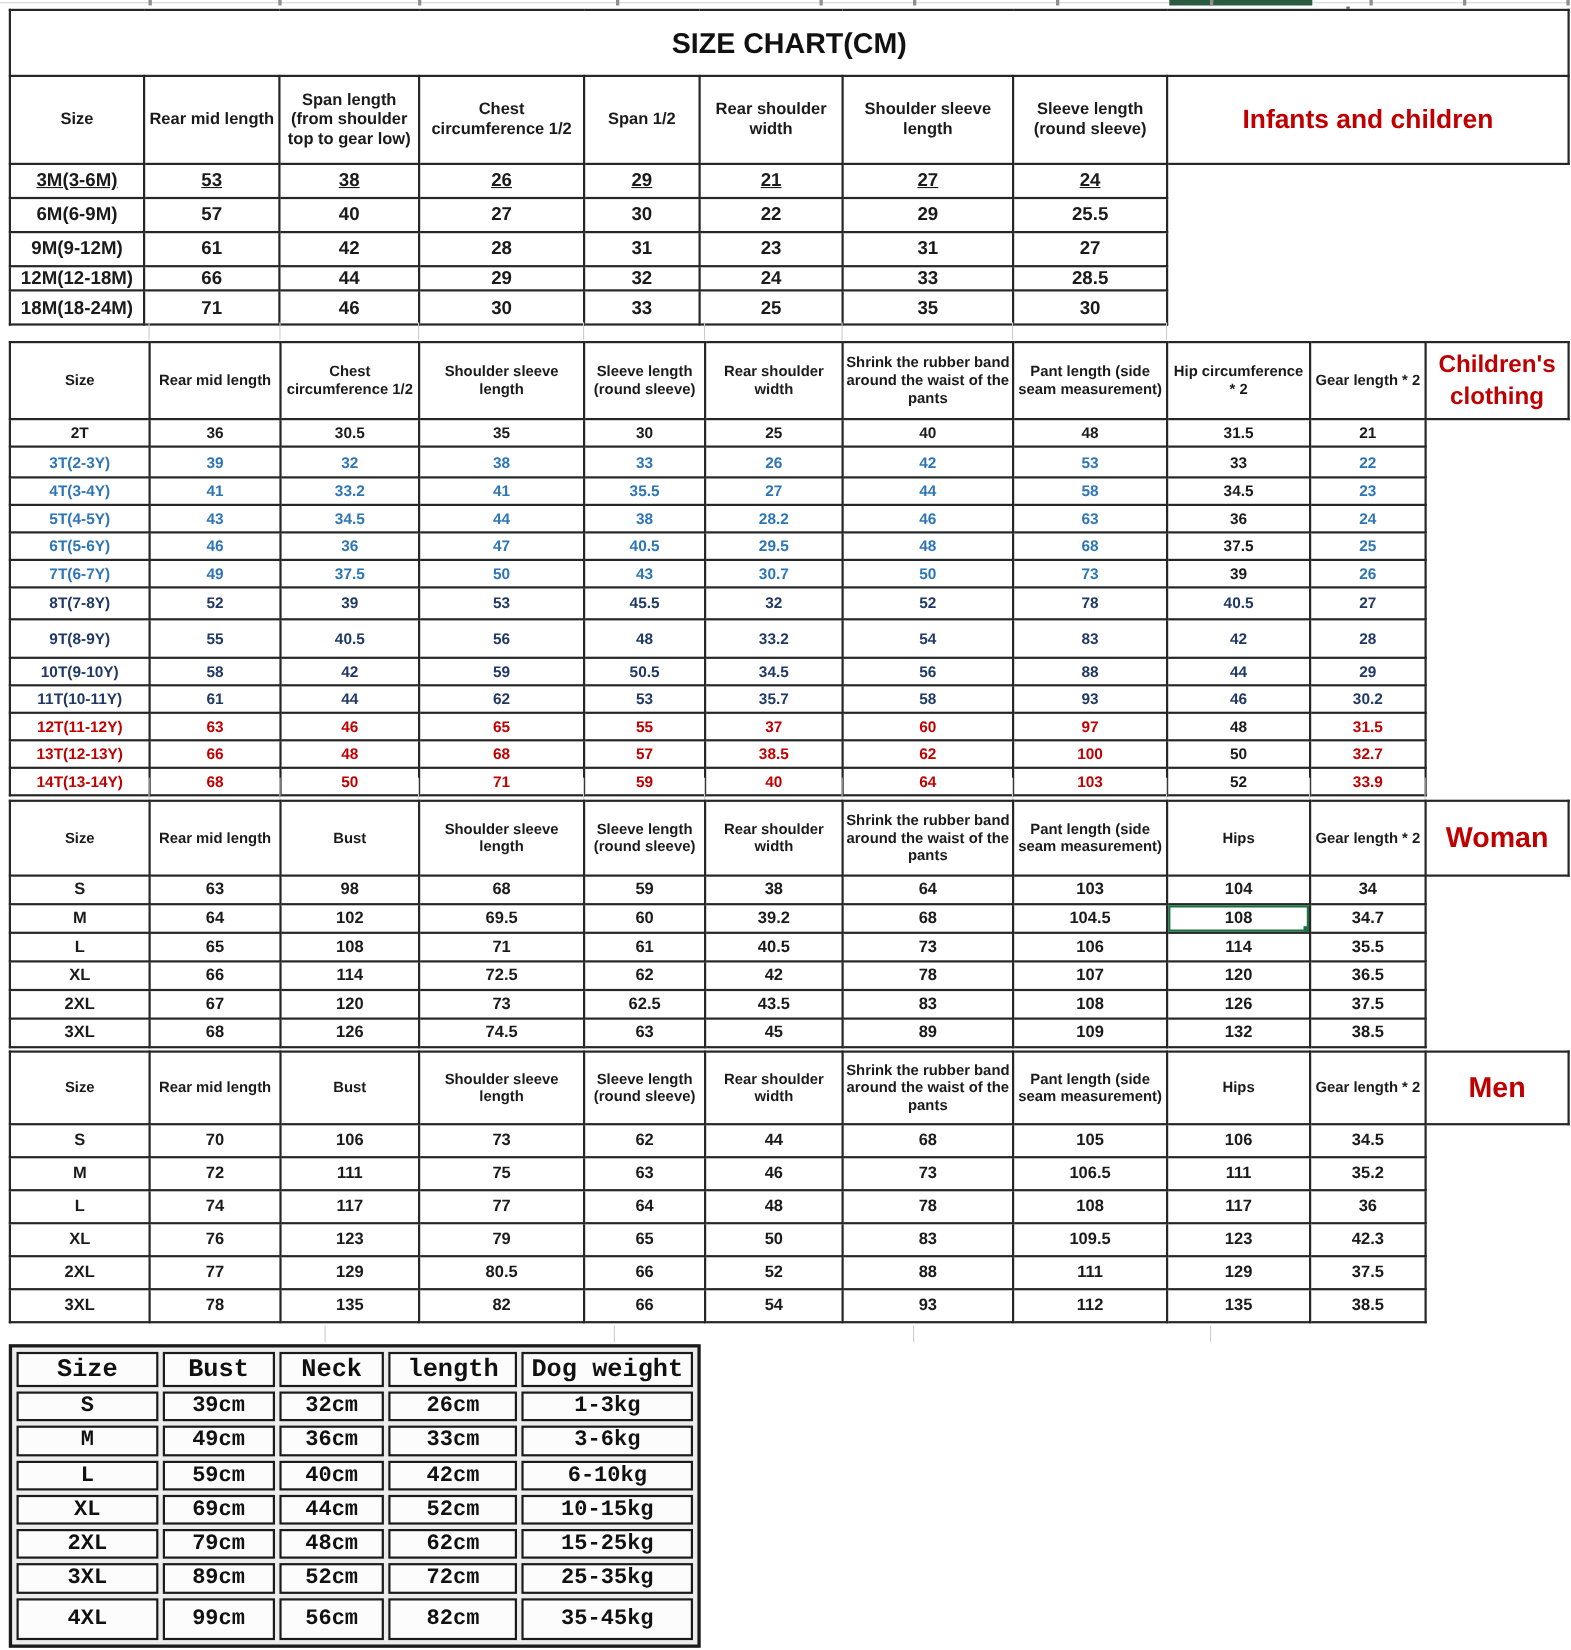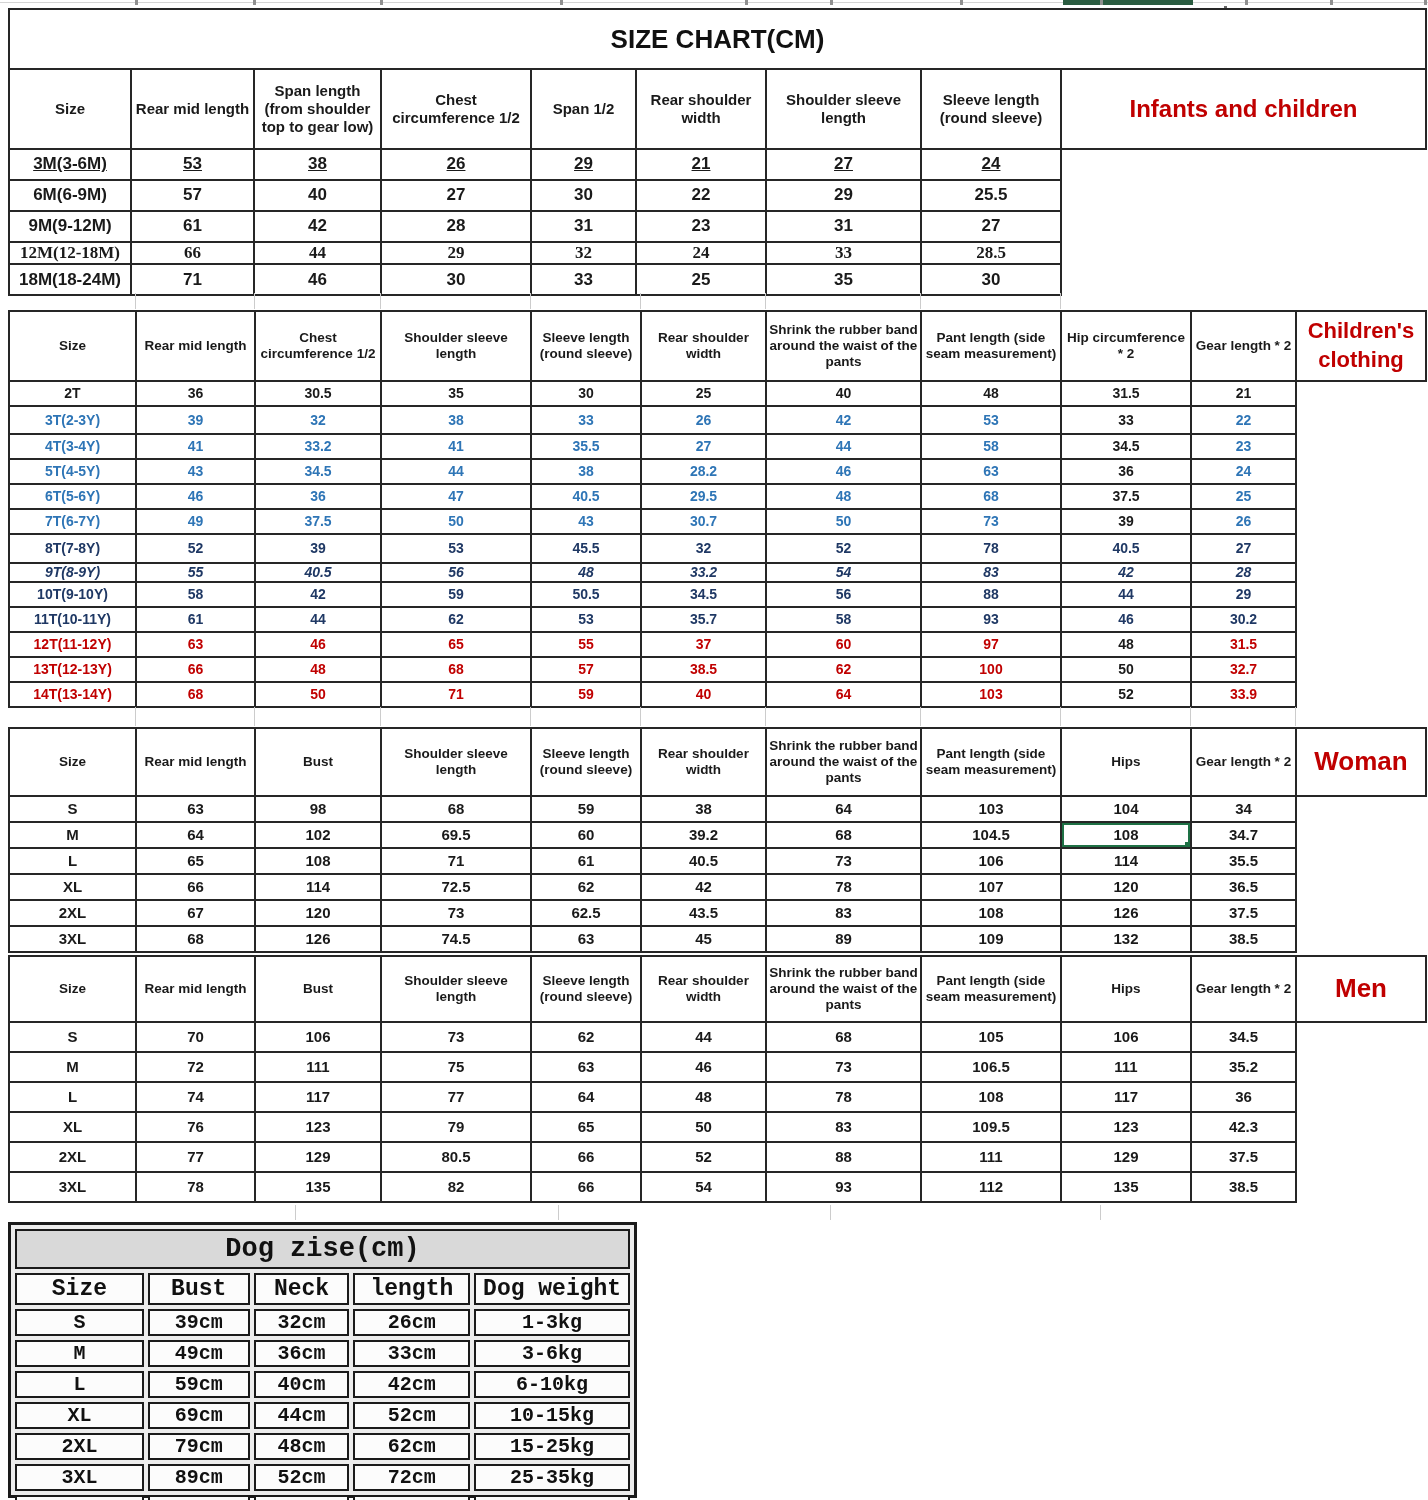--- a/index.html
+++ b/index.html
@@ -63,23 +63,20 @@
   <div class="dog-wrap">
     <table id="dog-table" class="dog-table">
         <colgroup>
           <col style="width: 21.5%;">
           <col style="width: 17%;">
           <col style="width: 16%;">
           <col style="width: 19.5%;">
           <col style="width: 26%;">
         </colgroup>
         <thead>
-          <tr style="height: 40px;">
-            <th class="dog-title" colspan="5">Dog zise(cm)</th>
-          </tr>
           <tr style="height: 32px;">
             <th class="colh">Size</th>
             <th class="colh">Bust</th>
             <th class="colh">Neck</th>
             <th class="colh">length</th>
             <th class="colh">Dog weight</th>
           </tr>
         </thead>
         <tbody>
           <tr style="height: 22px;">
@@ -186,21 +183,21 @@
         <tr class="c-black" style="height: 31px;">
           <th class="size-cell">9M(9-12M)</th>
           <td>61</td>
           <td>42</td>
           <td>28</td>
           <td>31</td>
           <td>23</td>
           <td>31</td>
           <td>27</td>
         </tr>
-        <tr class="c-black" style="height: 19px; font-family: Liberation Serif, serif;">
+        <tr class="c-black" style="height: 19px;">
           <th class="size-cell">12M(12-18M)</th>
           <td>66</td>
           <td>44</td>
           <td>29</td>
           <td>32</td>
           <td>24</td>
           <td>33</td>
           <td>28.5</td>
         </tr>
         <tr class="c-black" style="height: 31px;">
@@ -322,21 +319,21 @@
           <td>52</td>
           <td>39</td>
           <td>53</td>
           <td>45.5</td>
           <td>32</td>
           <td>52</td>
           <td>78</td>
           <td>40.5</td>
           <td>27</td>
         </tr>
-        <tr class="c-navy" style="height: 18px; font-style: italic;">
+        <tr class="c-navy" style="height: 35px;">
           <th class="size-cell">9T(8-9Y)</th>
           <td>55</td>
           <td>40.5</td>
           <td>56</td>
           <td>48</td>
           <td>33.2</td>
           <td>54</td>
           <td>83</td>
           <td>42</td>
           <td>28</td>

